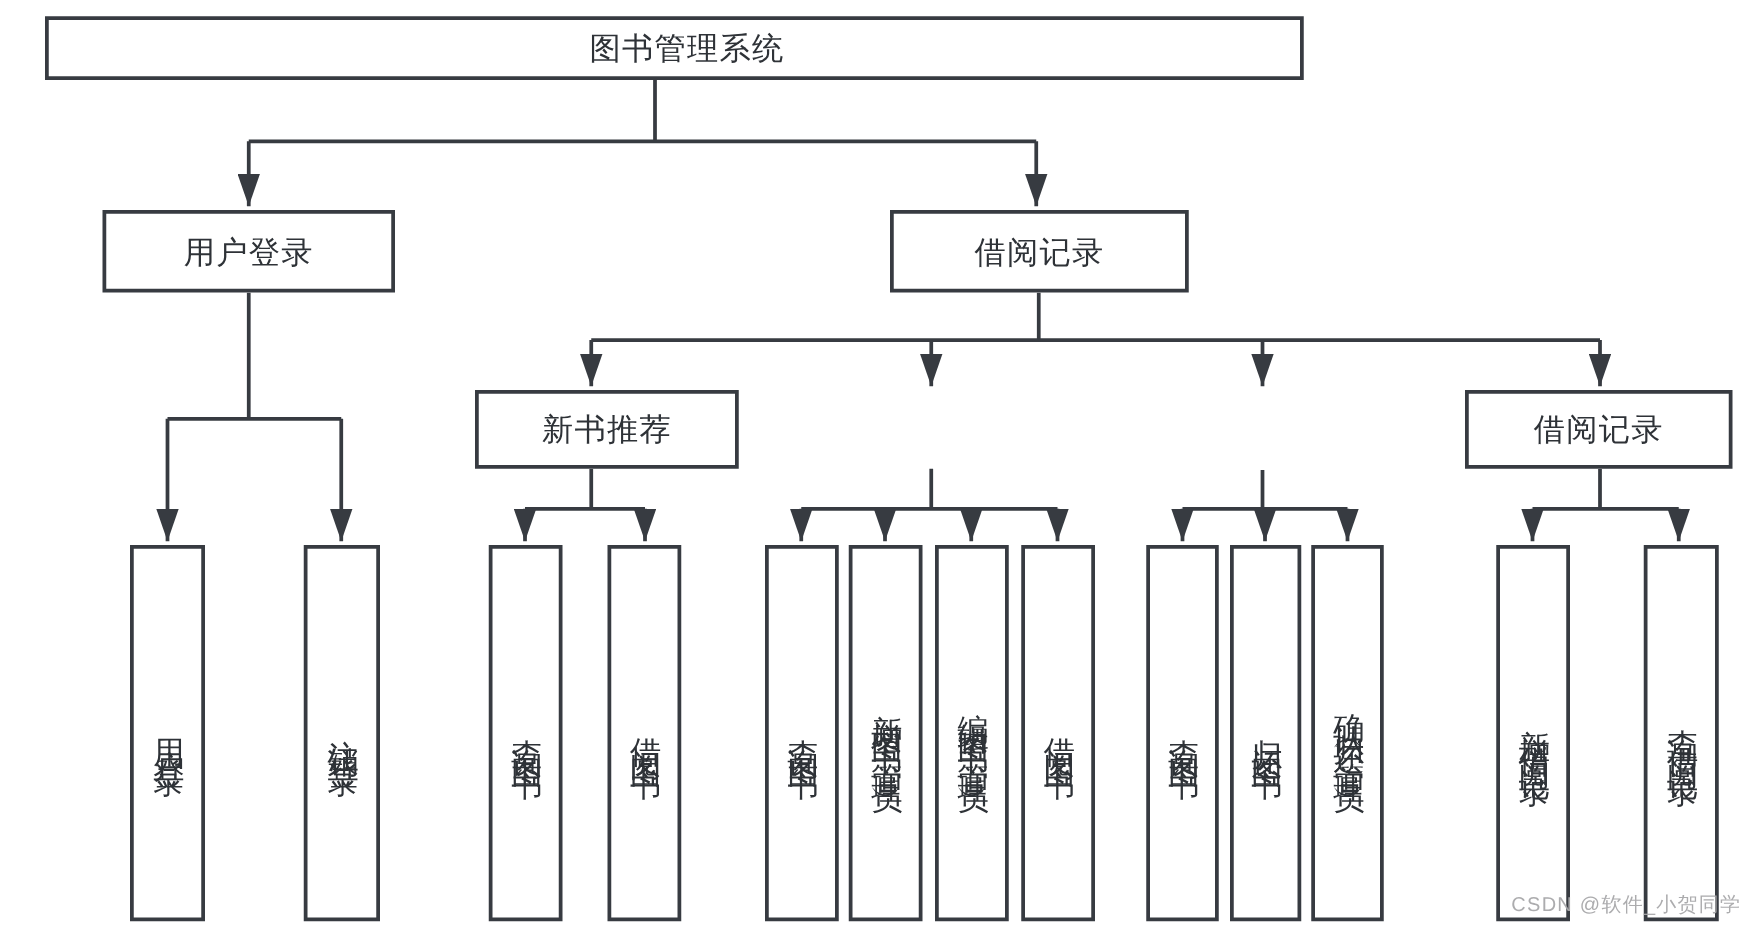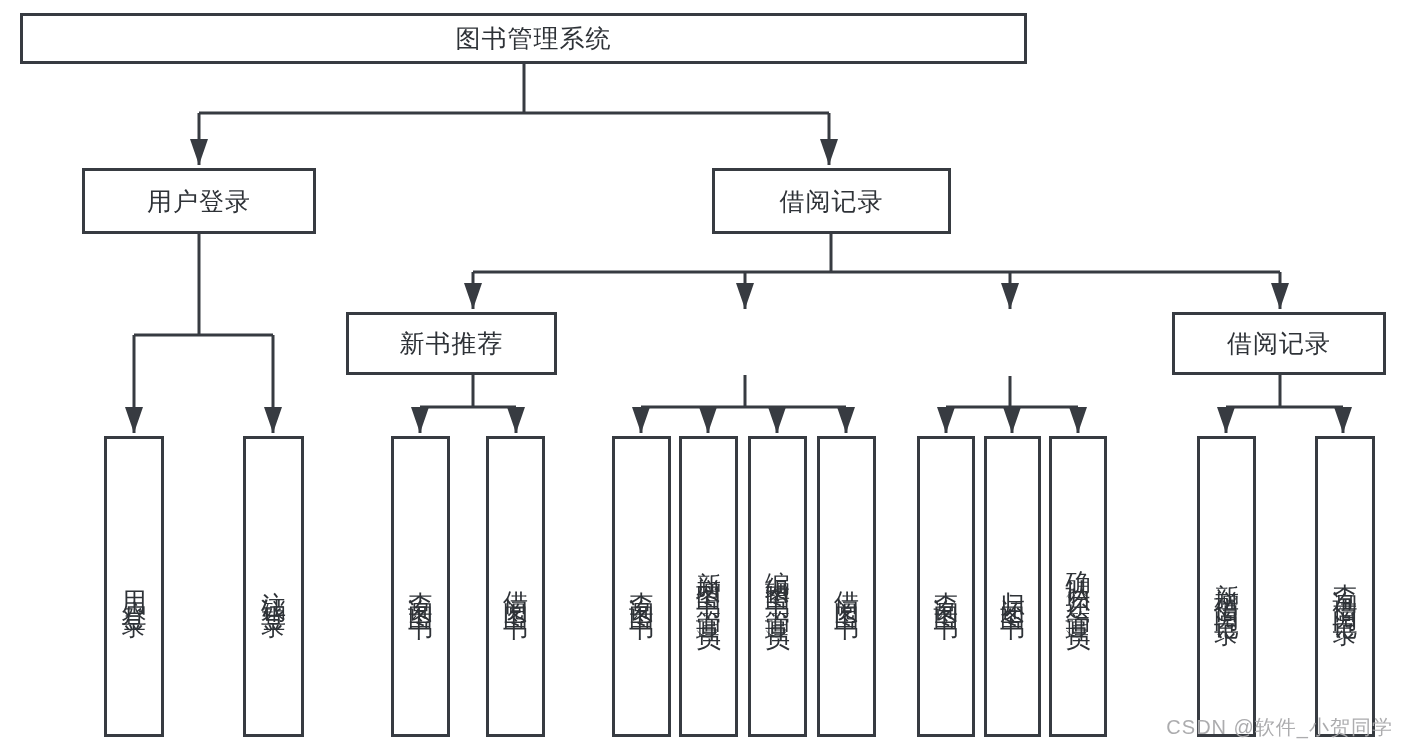--- a/index.html
+++ b/index.html
@@ -32,31 +32,31 @@
     text-orientation:mixed;
     font-size:25px;
     line-height:1.0;
     letter-spacing:8px;
     white-space:nowrap;
   }
   .watermark {
     position:absolute;
     right:12px;
     top:714px;
-    font-size:20px;
+    font-size:16px;
     letter-spacing:1px;
     color:rgba(168,168,170,0.95);
     z-index:3;
     white-space:nowrap;
   }
   
-  .n-root   { left:20px;  top:13px;  width:1007px; height:51px;padding-left:20px; }
+  .n-root   { left:36px;  top:13px;  width:1007px; height:51px;padding-left:20px; }
   .n-login  { left:82px;  top:168px; width:234px;  height:66px; }
   .n-mgmt   { left:712px; top:168px; width:239px;  height:66px; }
-  .n-rec    { left:346px; top:312px; width:211px;  height:63px; }
+  .n-rec    { left:380px; top:312px; width:211px;  height:63px; }
   .n-borrow { left:632px; top:312px; width:226px;  height:63px; }
   .n-cur    { left:902px; top:312px; width:217px;  height:64px; }
   .n-hist   { left:1172px;top:312px; width:214px;  height:63px; }
   .leaf { top:436px; height:301px; }
   .l-1  { left:104px;  width:60px; }
   .l-2  { left:243px;  width:61px; }
   .l-3  { left:391px;  width:59px; }
   .l-4  { left:486px;  width:59px; }
   .l-5  { left:612px;  width:59px; }
   .l-6  { left:679px;  width:59px; }

